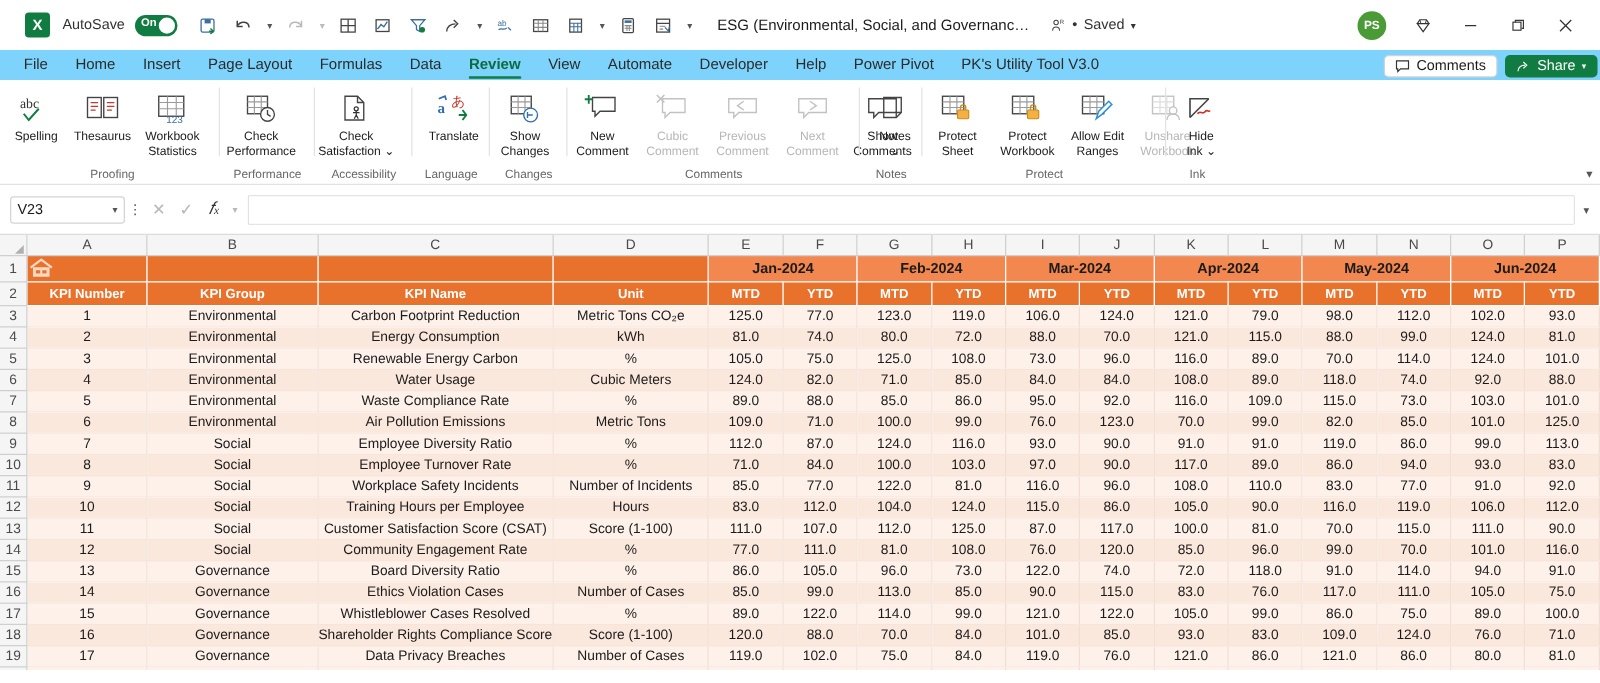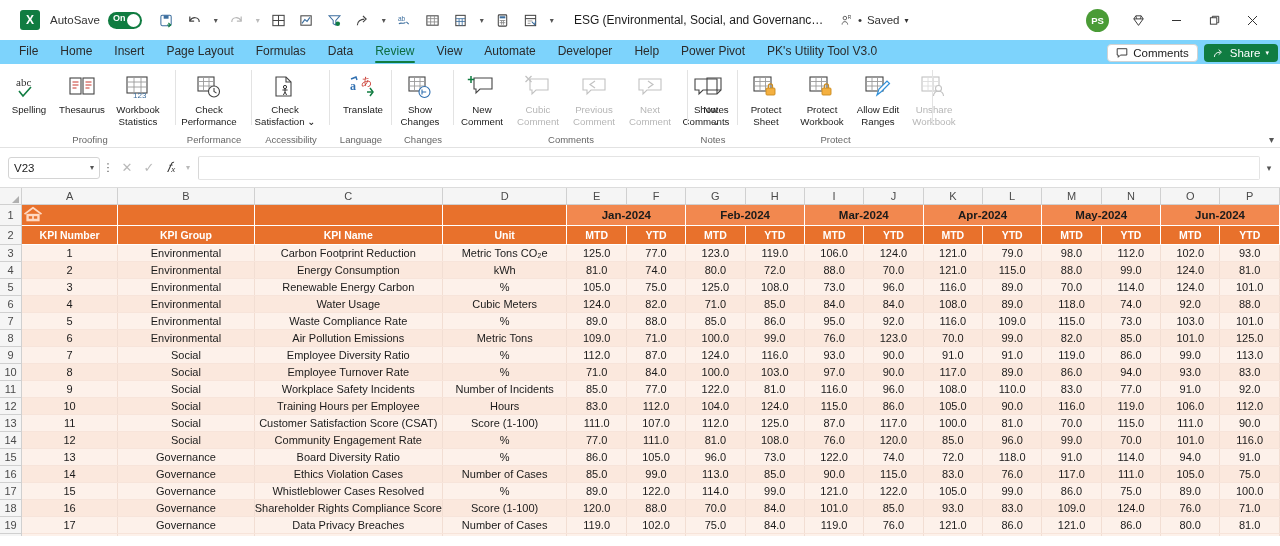--- a/index.html
+++ b/index.html
@@ -63,21 +63,21 @@
 
   
   .tabbar {
     height: 24px; display: flex; align-items: flex-end;
     background: #7dd3fc; padding-left: 8px; position: relative;
   }
   .tab {
     font-size: 12px; color: #2b2b2b; padding: 0 11px 4px 11px; position: relative;
     white-space: nowrap; line-height: 18px;
   }
-  .tab.active { color: #0d6b3f; font-weight: 400; }
+  .tab.active { color: #0d6b3f; font-weight: 700; }
   .tab.active::after {
     content: ""; position: absolute; left: 11px; right: 11px; bottom: 1px;
     height: 2px; background: #107c41; border-radius: 1px;
   }
   .tabbar-right { margin-left: auto; display: flex; align-items: center; gap: 6px; padding-bottom: 2px; padding-right: 2px;}
   .comments-btn {
     display: flex; align-items: center; gap: 5px; font-size: 11.5px; color: #1b1b1b;
     border: 1px solid #d2d2d2; border-radius: 4px; padding: 2px 8px; background: #fff;
   }
   .share-btn {
@@ -583,20 +583,36 @@
               <path d="M14.5 22c0-3 2.4-5 5-5s5 2 5 5" fill="none" stroke="#c2c2c2" stroke-width="1.1"></path>
             </svg>
         </div>
         <div class="rlabel">Unshare</div>
         <div class="rlabel">Workbook</div>
       </div>
     </div>
     <div class="grp-label">Protect</div>
   </div>
 
+  <div class="rgroup nodiv" style="width:50px">
+    <div class="items">
+      <div class="ritem">
+        <div class="ricon">
+          <svg width="28" height="26" viewBox="0 0 28 26">
+              <path d="M5 20V5h15" fill="none" stroke="#444" stroke-width="1.3"></path>
+              <path d="M5 20L20 5" stroke="#444" stroke-width="1.3"></path>
+              <path d="M11 17c2-3 4 1 6-1.6s3 1 4-1" fill="none" stroke="#c8372d" stroke-width="1.3"></path>
+            </svg>
+        </div>
+        <div class="rlabel">Hide</div>
+        <div class="rlabel">Ink ⌄</div>
+      </div>
+    </div>
+    <div class="grp-label">Ink</div>
+  </div>
 
   <div class="ribbon-collapse">▾</div>
 </div>
 
 <div class="fbar">
   <div class="namebox">
     <span>V23</span>
     <span class="nb-caret">▾</span>
   </div>
   <div class="fb-dots">⋮</div>

